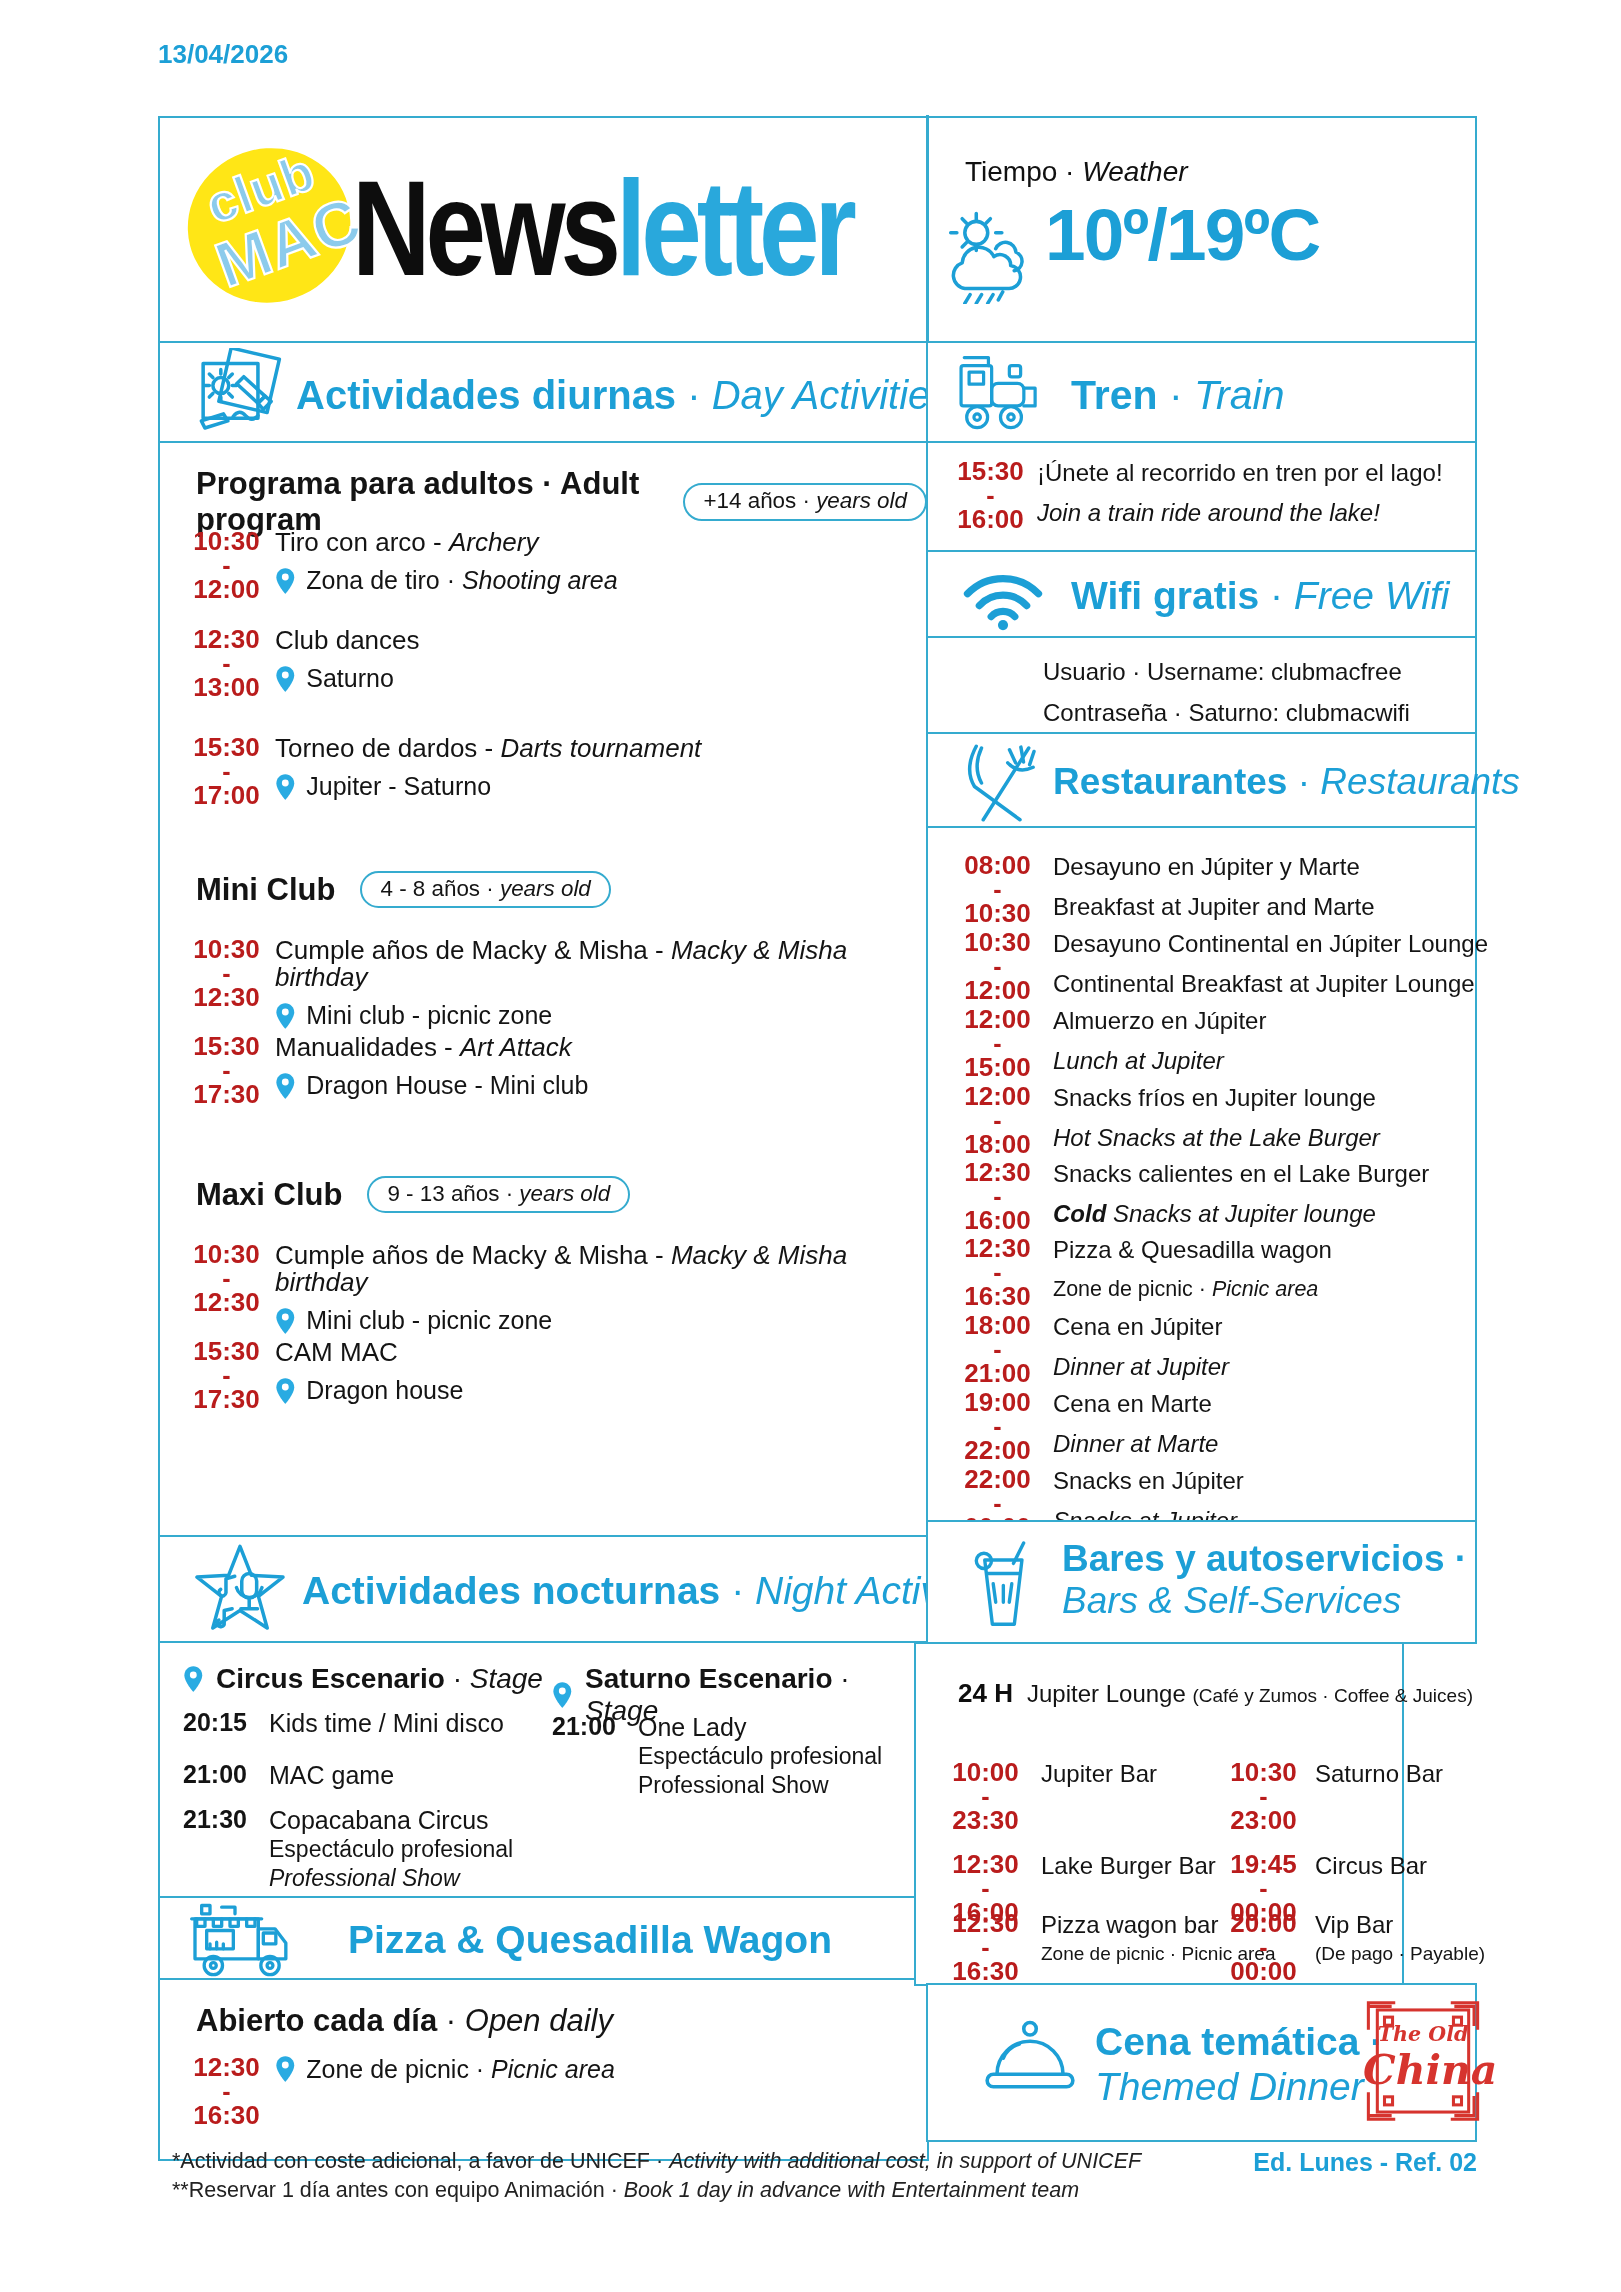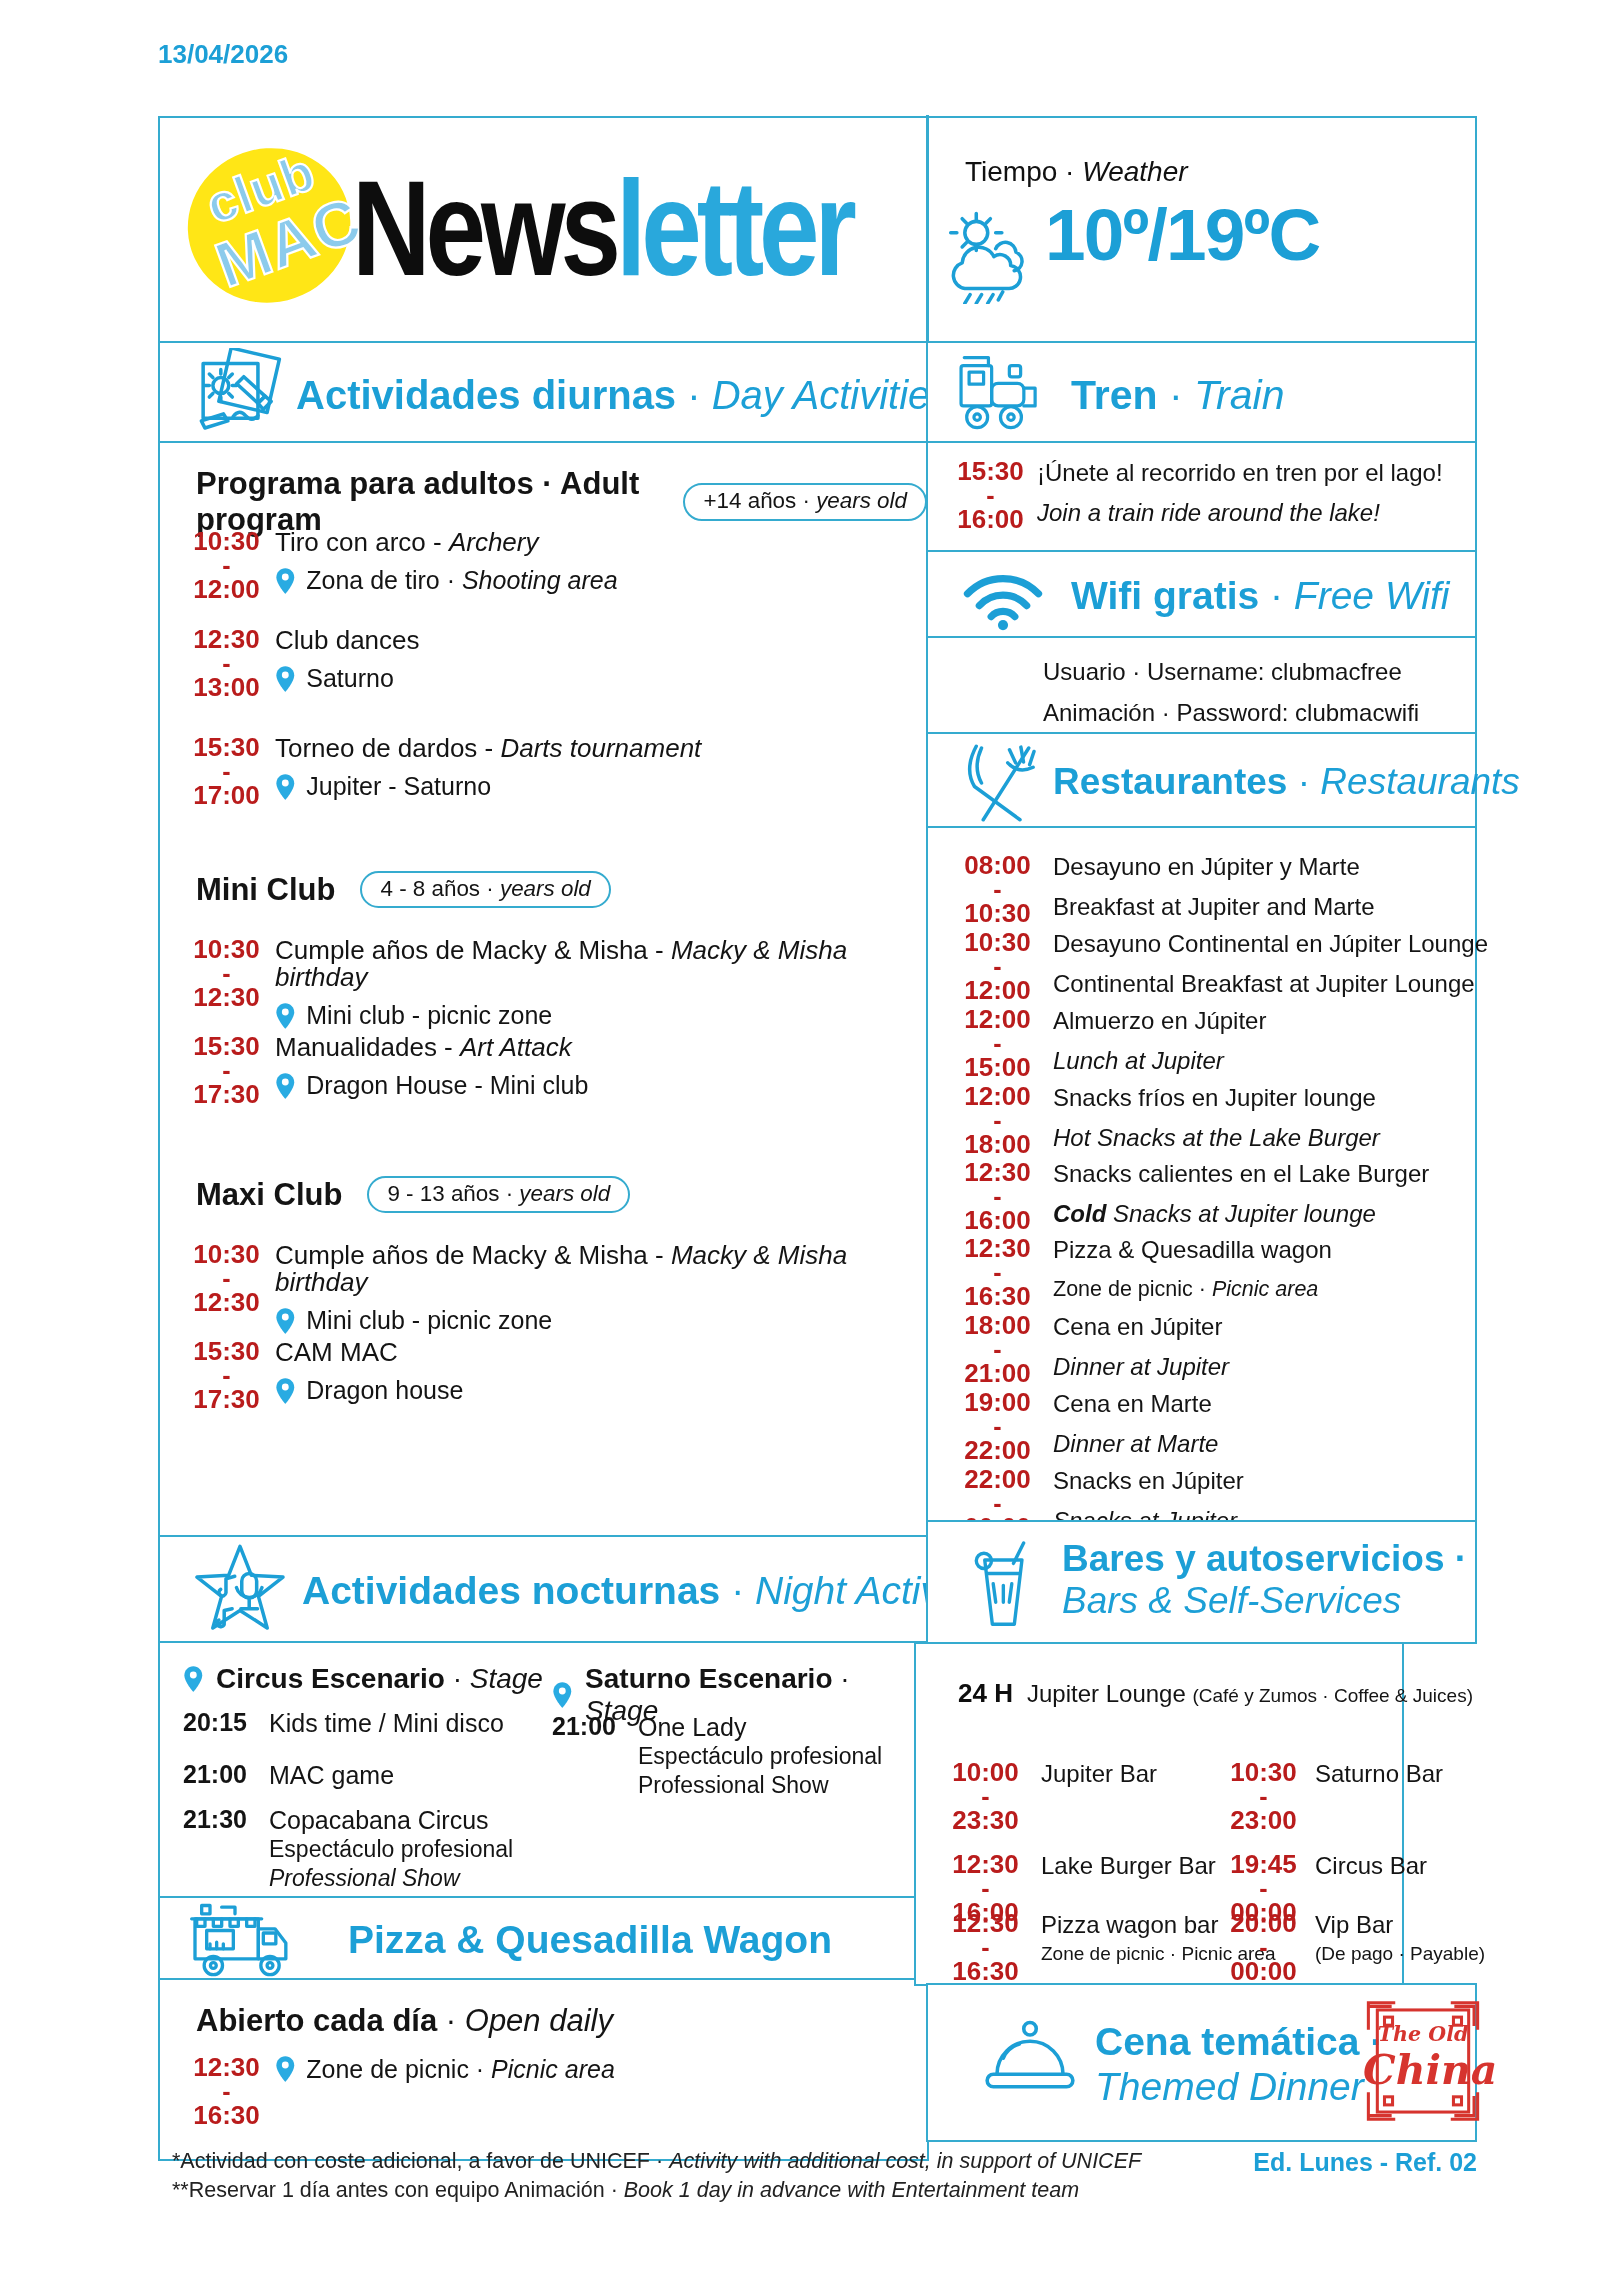--- a/index.html
+++ b/index.html
@@ -455,21 +455,21 @@
     </svg>
   </span>
   <div class="sec-title abs" style="left:143px;top:21.5px;font-size:39px">
     <span>Wifi gratis</span> <span style="font-weight:400">·</span>
     <span class="en">Free Wifi</span>
   </div>
 </div>
 
 <div class="box" style="left:926px;top:636px;width:551px;height:99px">
   <div class="abs" style="left:115px;top:19.7px;font-size:24px">Usuario · Username: clubmacfree</div>
-  <div class="abs" style="left:115px;top:61px;font-size:24px">Animación · Password: clubmacwifi</div>
+  <div class="abs" style="left:115px;top:61px;font-size:24px">Contraseña · Saturno: clubmacwifi</div>
 </div>
 
 <div class="box" style="left:926px;top:732px;width:551px;height:97px">
   <span class="abs" style="left:27px;top:7.2px">
     <svg width="88" height="84" viewBox="0 0 100 96">
       <g class="ic" stroke-width="3.6">
         <path d="M24 6q-14 26-2 46l52 38"></path>
         <path d="M30 8q-10 22 0 40"></path>
         <path d="M84 8L32 90"></path>
         <path d="M62 10l7 15M75 7l3 17M90 12l-5 15"></path>

